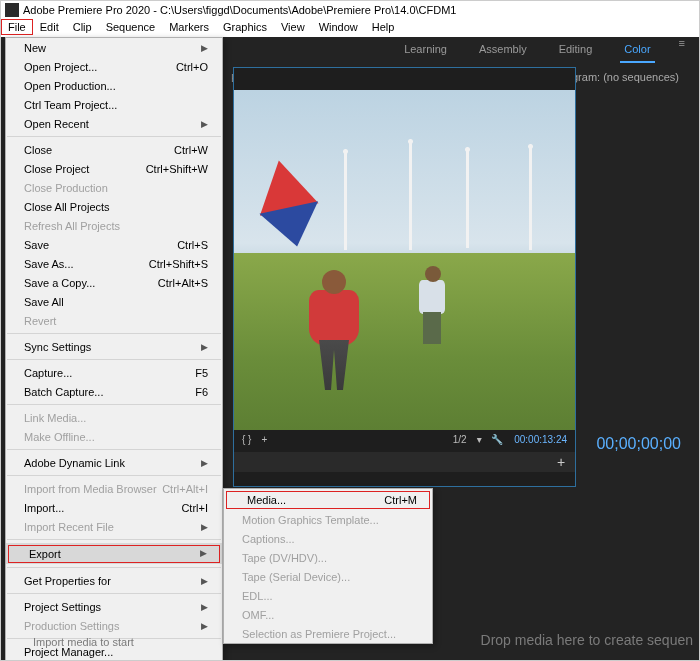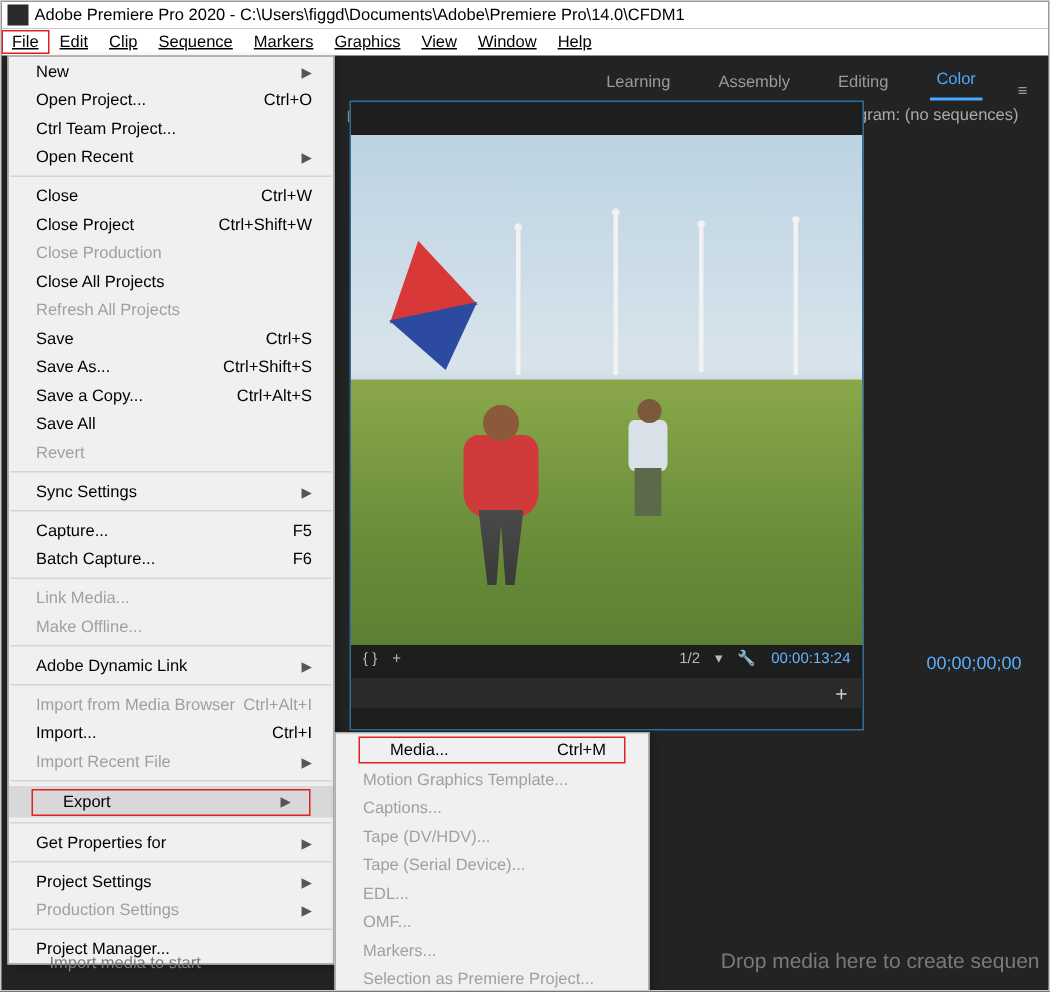--- a/index.html
+++ b/index.html
@@ -1,39 +1,39 @@
 <!DOCTYPE html>
 <html><head>
 <meta charset="utf-8">
 <style>
 * { margin: 0; padding: 0; box-sizing: border-box; font-family: "Segoe UI", Tahoma, sans-serif; }
 body { width: 700px; height: 661px; background: #232323; overflow: hidden; position: relative; border: 1px solid #ccc; }
 
 .title-bar { height: 18px; background: #fff; display: flex; align-items: center; padding: 0 4px; font-size: 11px; color: #000; }
 .title-bar .icon { width: 14px; height: 14px; background: #2a2a2a; margin-right: 4px; display: inline-block; }
 
-.menu-bar { height: 18px; background: #fff; display: flex; align-items: center; font-size: 11px; color: #000; text-decoration: underline; }
+.menu-bar { height: 18px; background: #fff; display: flex; align-items: flex-start; font-size: 11px; color: #000; }
 .menu-bar .menu-item { padding: 2px 7px; cursor: default; }
 .menu-bar .menu-item.highlighted { border: 1.5px solid #d22; padding: 1px 6px; }
 
-.workspace-tabs { position: absolute; top: 36px; right: 4px; height: 30px; display: flex; align-items: flex-end; gap: 24px; font-size: 11px; color: #9a9a9a; padding-right: 10px; }
+.workspace-tabs { position: absolute; top: 36px; right: 4px; height: 30px; display: flex; align-items: flex-start; gap: 24px; font-size: 11px; color: #9a9a9a; padding-right: 10px; }
 .workspace-tabs .tab { padding: 6px 4px; }
 .workspace-tabs .tab.active { color: #4aa8ff; border-bottom: 2px solid #4aa8ff; }
 .workspace-tabs .overflow { color: #9a9a9a; }
 
 .panel-tabs { position: absolute; top: 66px; left: 230px; height: 22px; display: flex; align-items: center; gap: 20px; font-size: 11px; color: #888; }
 .program-panel-label { position: absolute; top: 70px; right: 20px; font-size: 11px; color: #aaa; }
 
 .dropdown { position: absolute; background: #f0f0f0; border: 1px solid #b0b0b0; box-shadow: 2px 2px 6px rgba(0,0,0,.3); font-size: 11px; color: #000; }
 .dropdown .item { display: flex; justify-content: space-between; align-items: center; padding: 3px 14px 3px 18px; height: 19px; cursor: default; }
 .dropdown .item.disabled { color: #a0a0a0; }
 .dropdown .item .arrow { font-size: 9px; color: #555; }
 .dropdown .item.highlighted { background: #d8d8d8; align-items: center; }
 .dropdown .sep { height: 1px; background: #d4d4d4; margin: 3px 1px; }
-.dropdown .item.boxed-wrap { padding: 0 15px; height: 21px; }
+.dropdown .item.boxed-wrap { padding: 0 2px; height: 21px; }
 .dropdown .item.boxed-wrap .boxed { border: 1.5px solid #d22; display: flex; justify-content: space-between; width: 100%; padding: 2px 12px 2px 20px; }
 
 .file-menu { top: 36px; left: 4px; width: 218px; }
 .export-menu { top: 487px; left: 222px; width: 210px; }
 
 .preview { position: absolute; top: 66px; left: 232px; width: 343px; height: 420px; border: 1px solid #2e6f9e; background: #1e1e1e; }
 .preview .img { position: absolute; top: 22px; left: 0; width: 341px; height: 340px; overflow: hidden; }
 .preview .sky { position: absolute; inset: 0; background: linear-gradient(#bcd3e2, #d8e4ec 45%, #c9d9e3 50%); }
 .preview .grass { position: absolute; top: 48%; left: 0; right: 0; bottom: 0; background: linear-gradient(#8aa84a, #6a8d3a 60%, #5d7f33); }
 .preview .turbine { position: absolute; width: 3px; background: #f2f2f2; }
@@ -51,21 +51,21 @@
 .preview .boy { position: absolute; top: 190px; left: 185px; width: 30px; height: 70px; }
 .preview .boy .body { width: 26px; height: 34px; background: #d8e0e8; border-radius: 15%; }
 .preview .boy .head { position: absolute; top: -14px; left: 6px; width: 16px; height: 16px; background: #7a5a3a; border-radius: 50%; }
 .preview .boy .legs { position: absolute; top: 32px; left: 4px; width: 18px; height: 32px; background: #5a6a4a; }
 
 .preview .controls { position: absolute; bottom: 36px; left: 0; right: 0; height: 22px; display: flex; align-items: center; justify-content: flex-end; gap: 10px; padding: 0 8px; font-size: 10px; color: #bbb; }
 .preview .controls .spacer { flex: 1; }
 .preview .controls .wrench { color: #aaa; }
 .preview .timeline-strip { position: absolute; bottom: 14px; left: 0; right: 0; height: 20px; background: #2a2a2a; }
 .preview .plus-btn { position: absolute; bottom: 16px; right: 6px; width: 16px; height: 16px; color: #ccc; font-size: 14px; text-align: center; line-height: 16px; }
-.program-time { position: absolute; top: 434px; right: 18px; font-size: 12px; color: #5ab0ff; }
+.program-time { position: absolute; top: 434px; right: 18px; font-size: 16px; color: #5ab0ff; }
 
 .bottom-hint-left { position: absolute; bottom: 12px; left: 32px; font-size: 11px; color: #7a7a7a; }
 .bottom-hint-right { position: absolute; bottom: 12px; right: 6px; font-size: 14px; color: #7a7a7a; }
 </style>
 </head>
 <body>
 
 <div class="title-bar">
   <span class="icon"></span>
   <span>Adobe Premiere Pro 2020 - C:\Users\figgd\Documents\Adobe\Premiere Pro\14.0\CFDM1</span>
@@ -135,20 +135,23 @@
 <div class="dropdown file-menu" id="filemenu">
     <div class="item">
       <span>New</span>
       <span class="arrow">▶</span>
     </div>
     <div class="item">
       <span>Open Project...</span>
       <span>Ctrl+O</span>
     </div>
     <div class="item">
+      <span>Open Production...</span>
+    </div>
+    <div class="item">
       <span>Ctrl Team Project...</span>
     </div>
     <div class="item">
       <span>Open Recent</span>
       <span class="arrow">▶</span>
     </div>
     <div class="sep"></div>
     <div class="item">
       <span>Close</span>
       <span>Ctrl+W</span>
@@ -268,21 +271,18 @@
     <div class="item disabled">
       <span>Tape (Serial Device)...</span>
     </div>
     <div class="item disabled">
       <span>EDL...</span>
     </div>
     <div class="item disabled">
       <span>OMF...</span>
     </div>
     <div class="item disabled">
-      <span>Markers...</span>
-    </div>
-    <div class="item disabled">
       <span>Selection as Premiere Project...</span>
     </div>
   </div>
 
 <div class="bottom-hint-left">Import media to start</div>
 <div class="bottom-hint-right">Drop media here to create sequen</div>
 
 </body></html>

